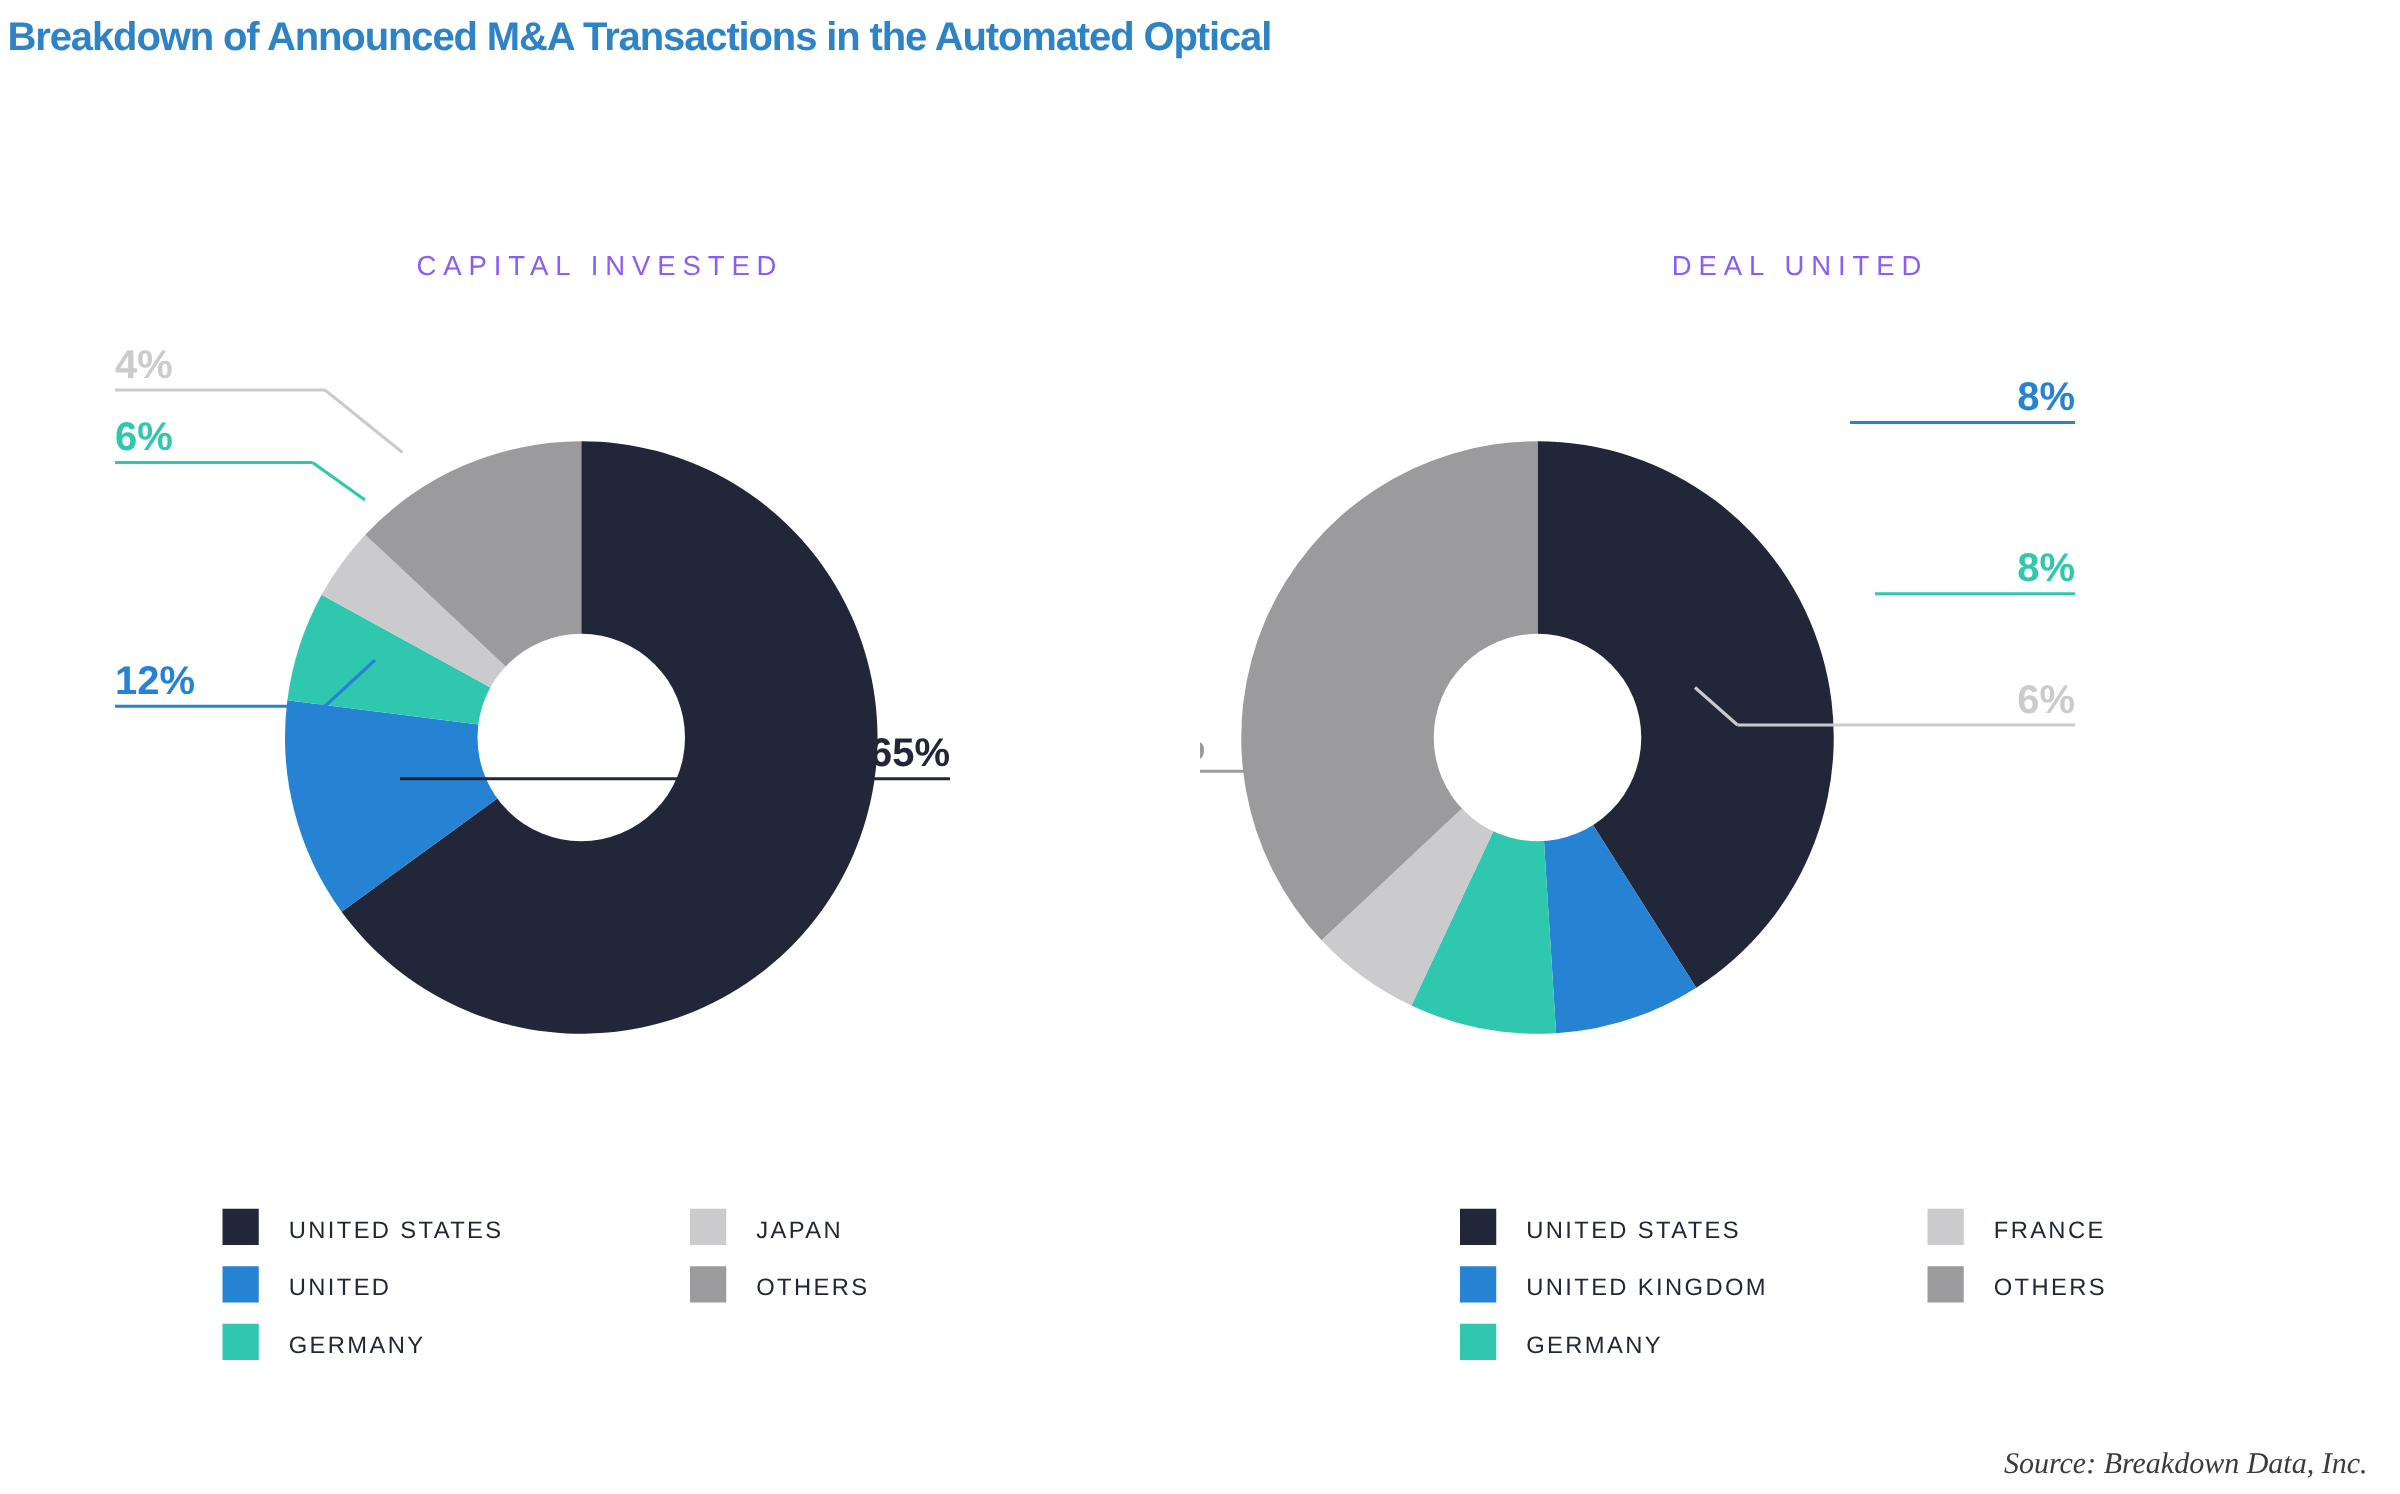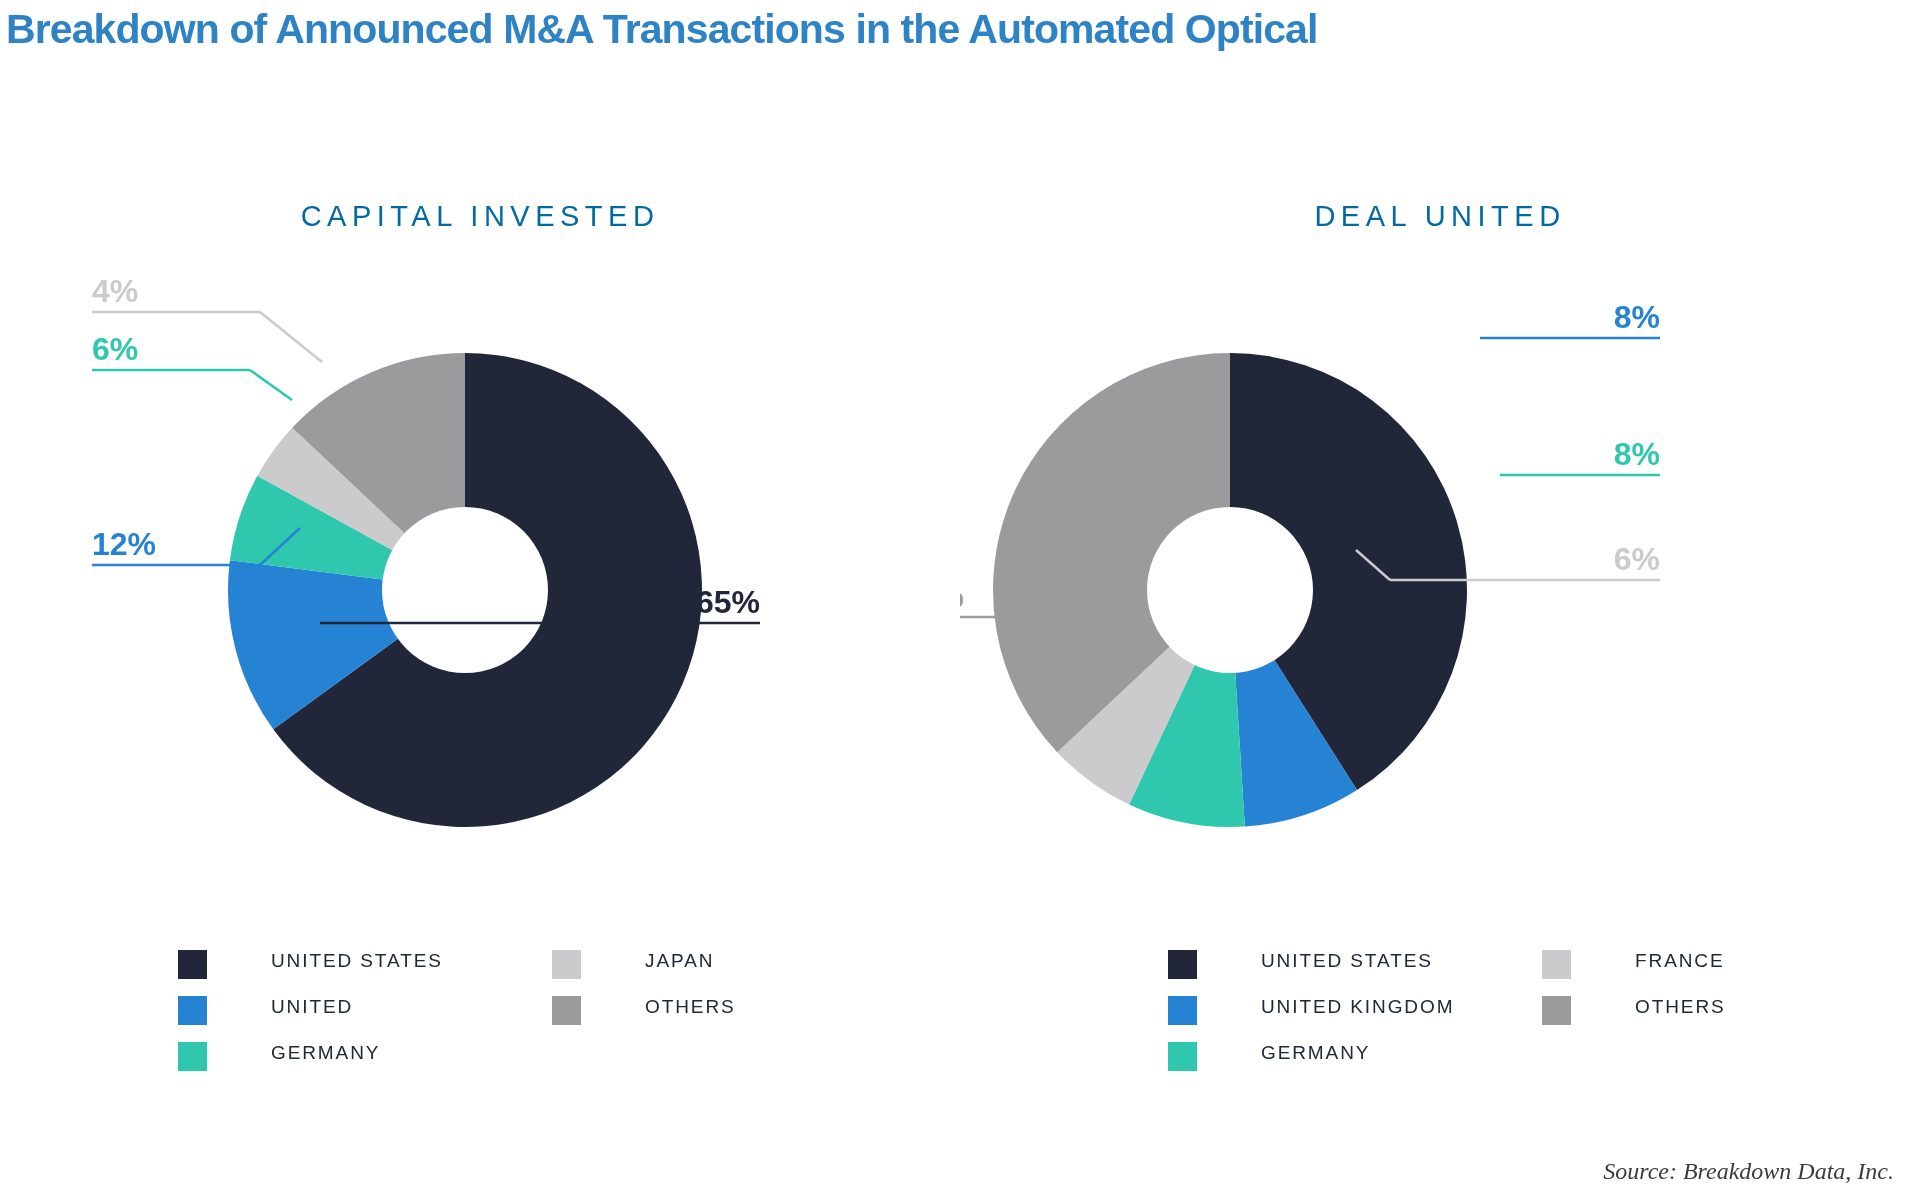--- a/index.html
+++ b/index.html
@@ -19,43 +19,43 @@
 
   
   .title {
     position: absolute;
     left: 6px;
     top: 4px;
     width: 1900px;
     color: #2E83C6;
     font-family: "Liberation Sans", sans-serif;
     font-weight: bold;
-    font-size: 41px;
+    font-size: 32px;
     line-height: 51px;
     letter-spacing: -0.9px;
   }
   .title-line { display: block; white-space: nowrap; }
 
   
   .panel {
     position: absolute;
     top: 160px;
     width: 960px;
     height: 1000px;
   }
   .panel-left  { left: 0px; }
   .panel-right { left: 960px; }
 
   .panel-heading {
     position: absolute;
     top: 40px;
     width: 100%;
     text-align: center;
-    color: #0369a1;
-    font-size: 29px;
+    color: #8b5cf6;
+    font-size: 22px;
     font-weight: 500;
     letter-spacing: 5.5px;
   }
 
   
   .donut-wrap {
     position: absolute;
     top: 90px;
     left: 0;
     width: 960px;
@@ -76,23 +76,22 @@
     left: 0;
     width: 960px;
     height: 170px;
   }
   .legend-col {
     position: absolute;
     top: 0;
   }
   .legend-row {
     display: flex;
-    align-items: flex-start;
+    align-items: flex-end;
     height: 46px;
-    gap: 40px;
   }
   .legend-swatch {
     width: 29px;
     height: 29px;
     flex: 0 0 29px;
   }
   .legend-text {
     margin-left: 24px;
     color: #222639;
     font-size: 19px;

